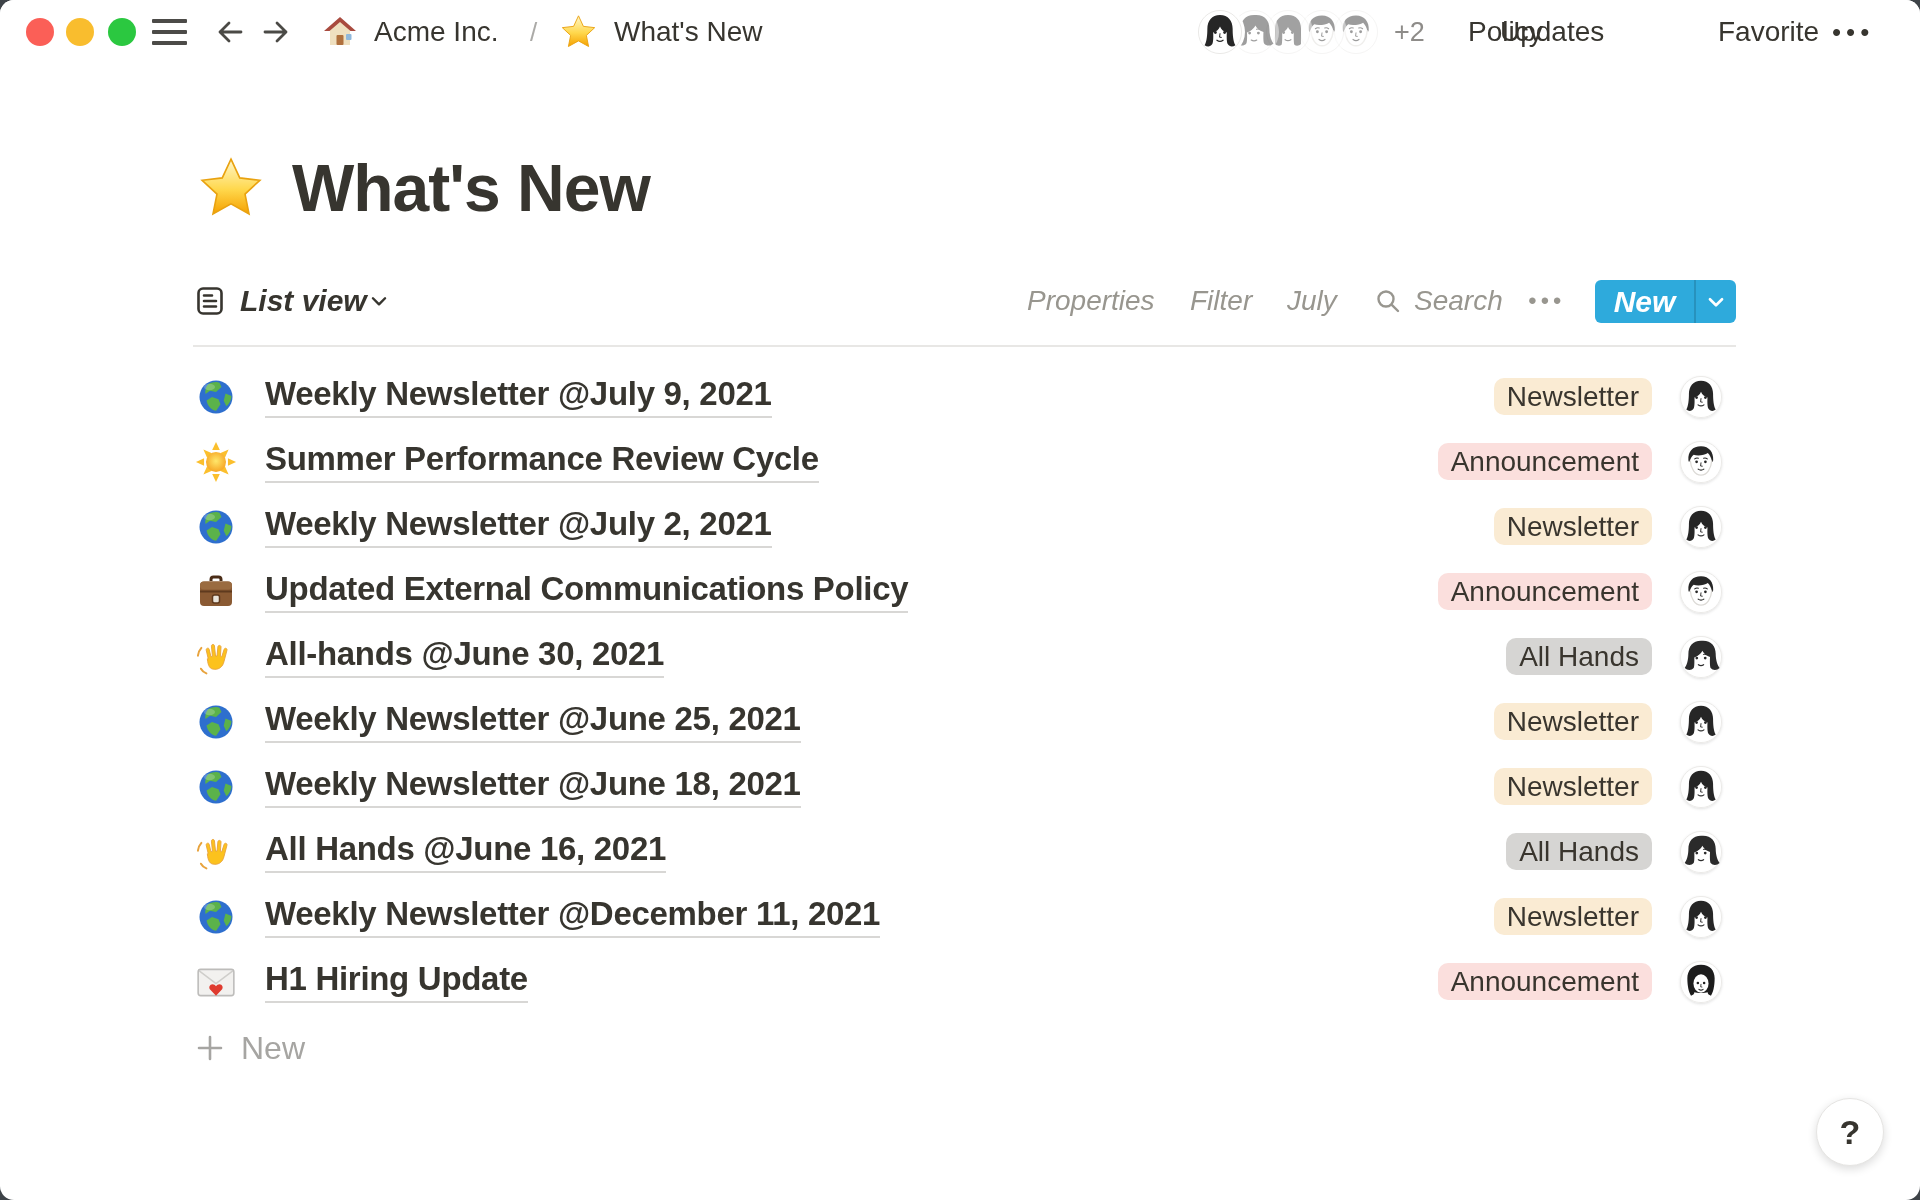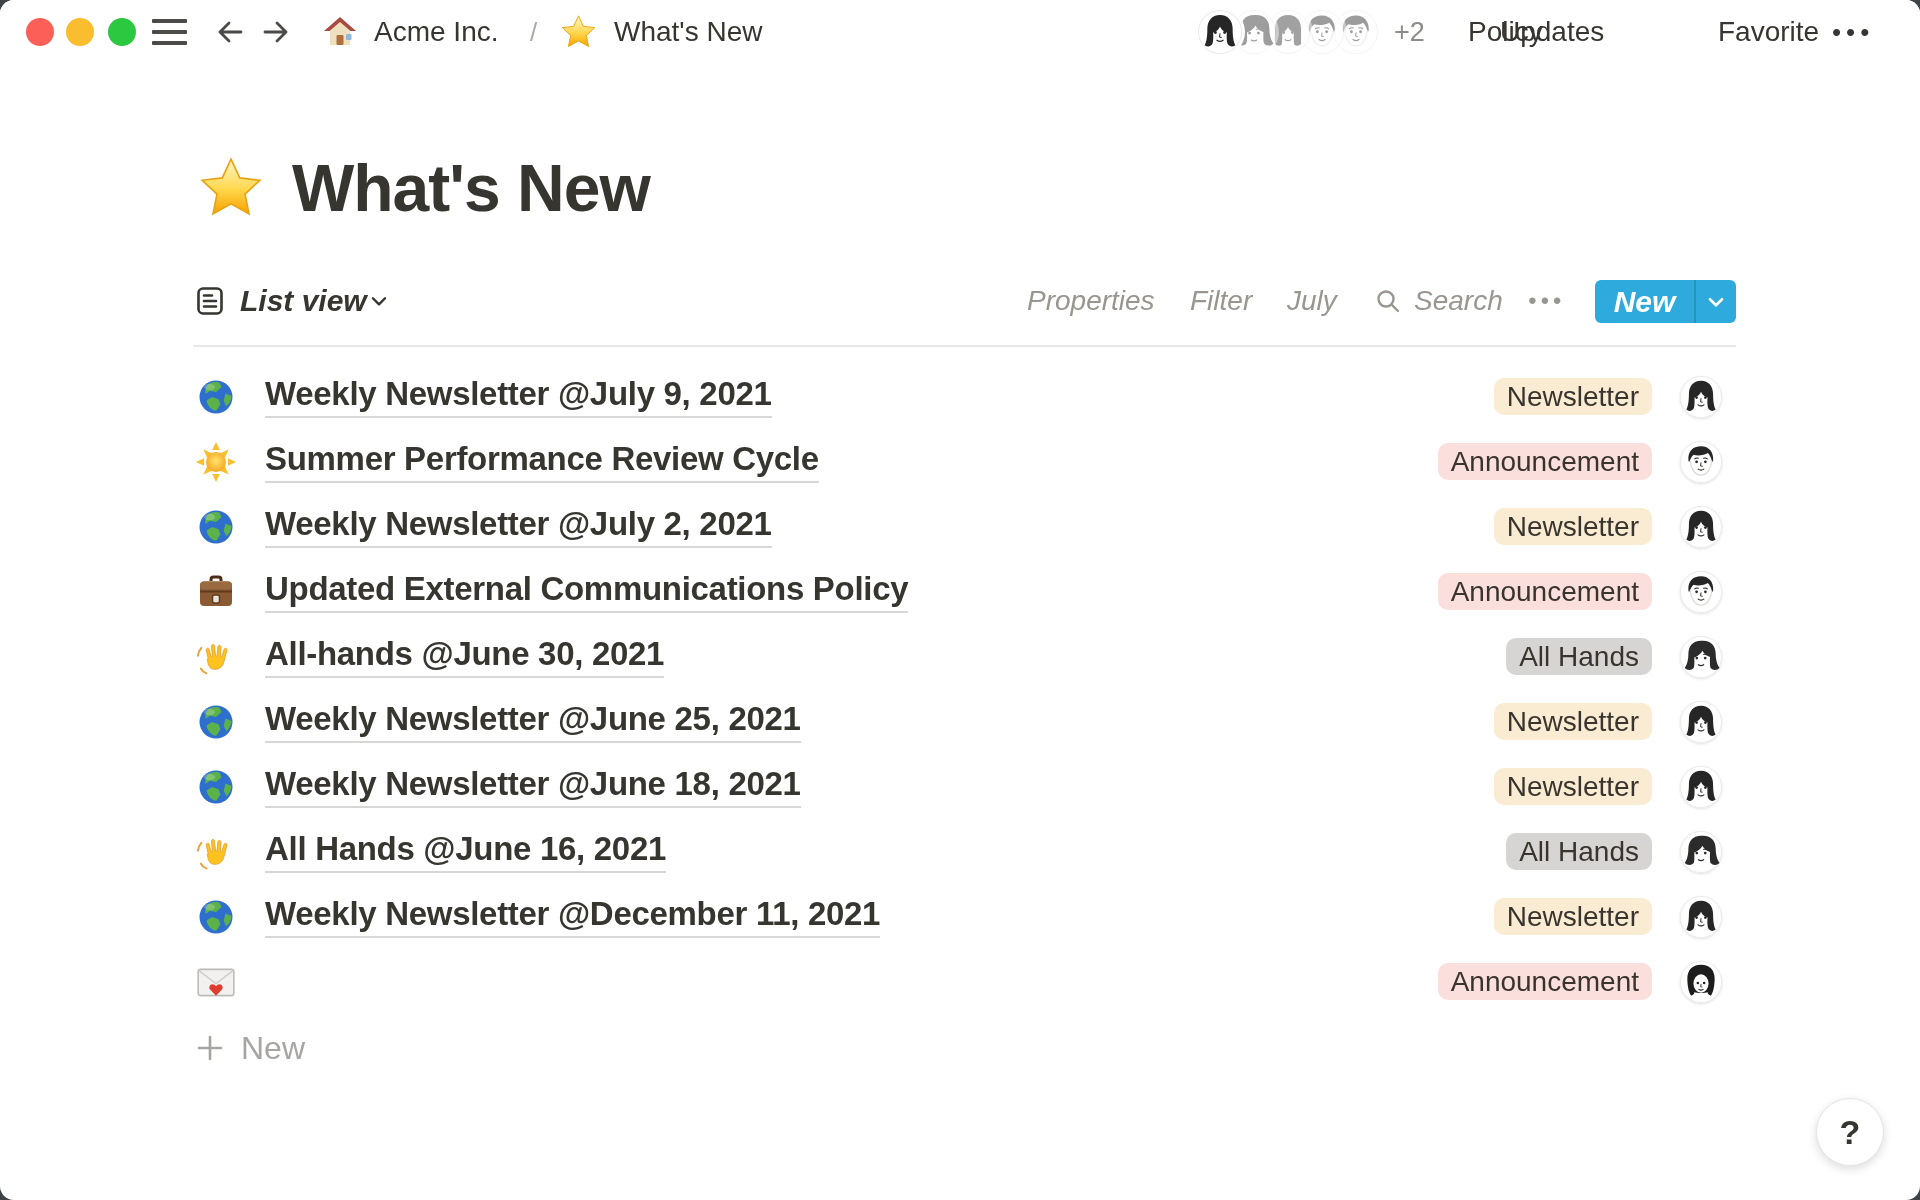--- a/index.html
+++ b/index.html
@@ -470,20 +470,21 @@
   </div>
 
   <div class="row">
     <div class="row-icon">
           <svg viewBox="0 0 40 40">
             <rect x="3" y="8" width="34" height="25" rx="2.5" fill="#F2F1EF" stroke="#BDBCBA" stroke-width="1.5"></rect>
             <path d="M4 9.5l16 12 16-12" fill="none" stroke="#CFCECB" stroke-width="1.5"></path>
             <path d="M20 33l-5.4-5.6c-2-2.1-.6-5.3 2.1-5.3 1.4 0 2.6.7 3.3 2 .7-1.3 1.9-2 3.3-2 2.7 0 4.1 3.2 2.1 5.3z" fill="#DF3B2F"></path>
           </svg>
         </div>
+    <div class="row-title">H1 Hiring Update</div>
     <div class="row-tag" style="background: rgb(251, 223, 221);">Announcement</div>
     <div class="row-avatar">
           <svg viewBox="0 0 40 40">
             <circle cx="20" cy="20" r="19.6" fill="#fff" stroke="#E7E6E4" stroke-width="0.8"></circle>
             <path d="M20 3.5c-8.5 0-13 5.5-13 13 0 8 1.5 13.5 3.5 16.5 2-.5 3-1.5 3.2-3.2 2.2.9 10.4.9 12.6 0 .2 1.7 1.2 2.7 3.2 3.2 2-3 3.5-8.5 3.5-16.5 0-7.5-4.5-13-13-13z" fill="#1D1D1D"></path>
             <ellipse cx="20" cy="21.5" rx="7.2" ry="8.8" fill="#fff"></ellipse>
             <circle cx="17" cy="21" r="1.2" fill="#1D1D1D"></circle>
             <circle cx="23" cy="21" r="1.2" fill="#1D1D1D"></circle>
             <path d="M18 27c1.3 1 2.7 1 4 0" stroke="#1D1D1D" stroke-width="1" fill="none" stroke-linecap="round"></path>
             <path d="M20 22.2l-.3 2.4 1.2.2" stroke="#1D1D1D" stroke-width=".8" fill="none" stroke-linecap="round"></path>

